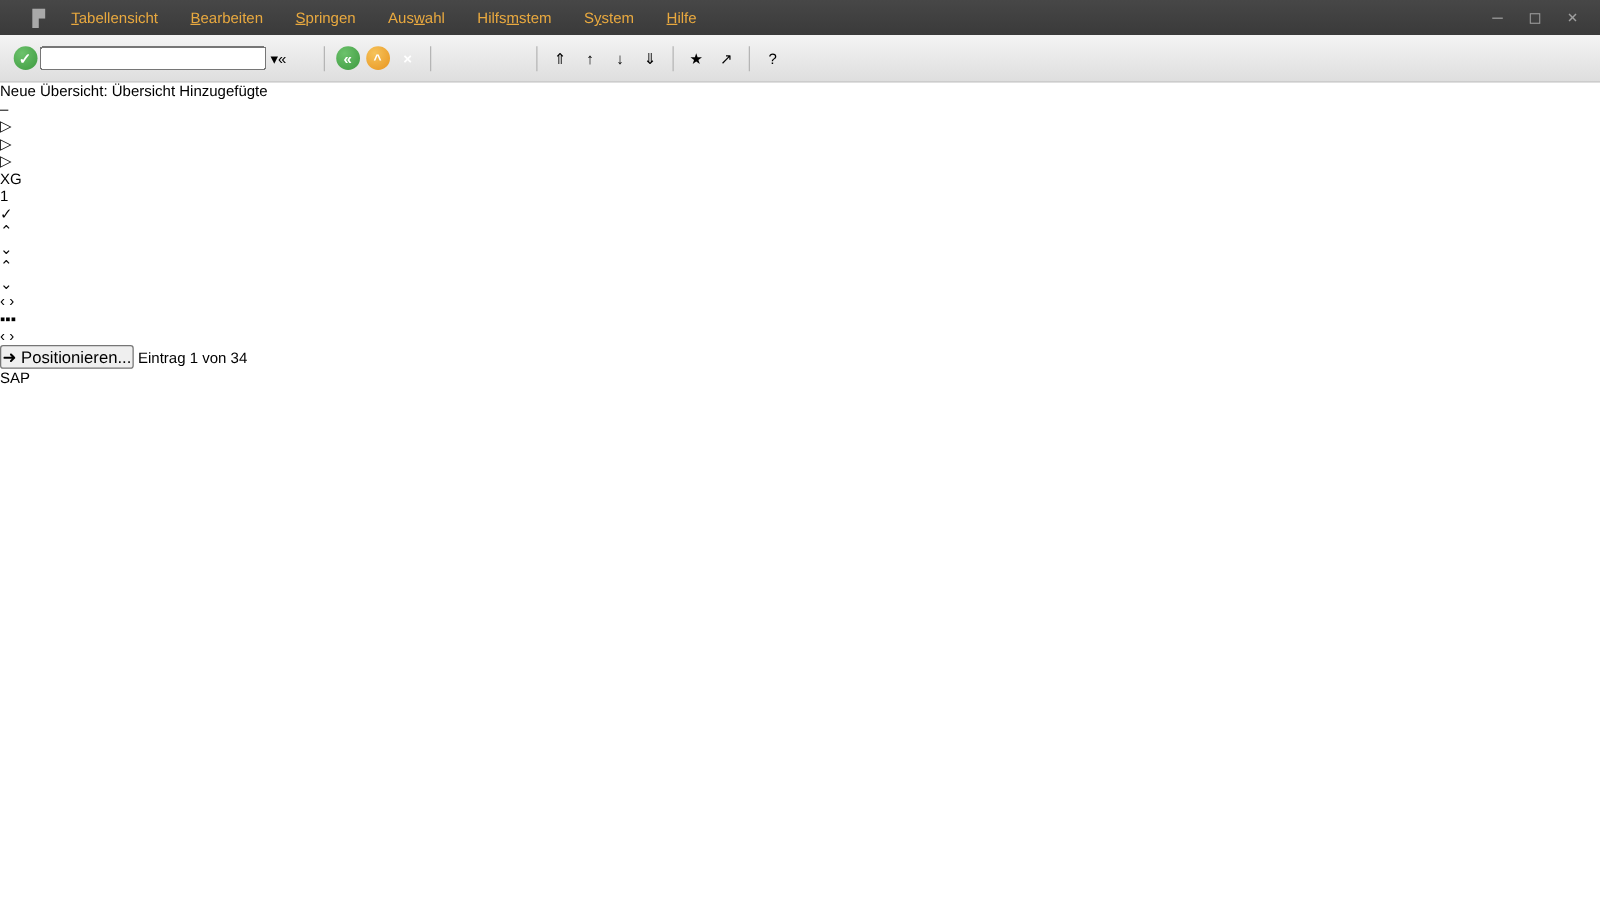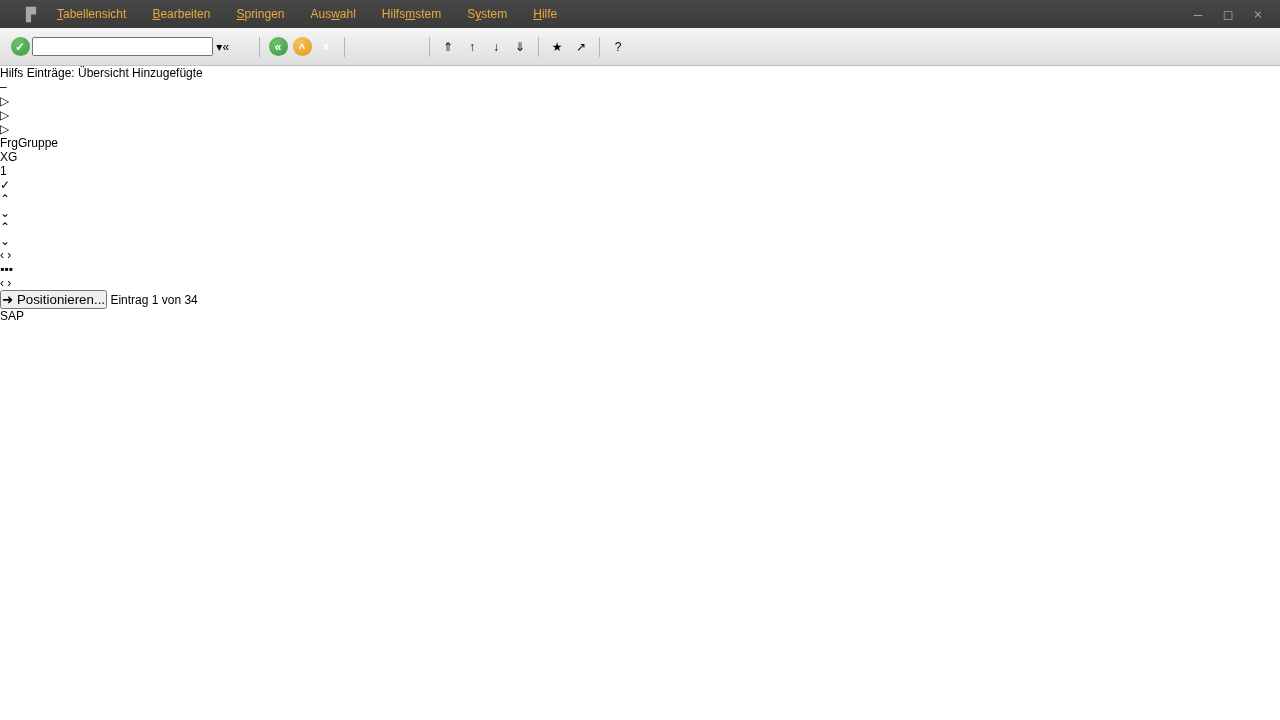--- a/index.html
+++ b/index.html
@@ -191,37 +191,36 @@
   <div class="tb-ico">
       <span class="helpcirc">?</span>
     </div>
   <div class="tb-ico">
       <span class="monitor"><i></i><i></i><i></i></span>
     </div>
 </div>
 <div class="bluebar"></div>
 
 <div class="titlestrip">
-  <span class="screen-title">Hilfs Einträge: Übersicht Hinzugefügte</span>
+  <span class="screen-title">Neue Übersicht: Übersicht Hinzugefügte</span>
 </div>
 
 <div class="appbar">
   <div class="app-ico"><span class="glasses"><span class="pencil"></span></span></div>
   <div class="app-ico"><span class="delrow"><span class="badge">–</span></span></div>
   <div class="app-ico"><span class="selpage full"><span class="cursor">▷</span></span></div>
   <div class="app-ico"><span class="selpage half"><span class="cursor">▷</span></span></div>
   <div class="app-ico"><span class="selpage none"><span class="cursor">▷</span></span></div>
 </div>
 
 <div class="tablewrap">
   <div class="tinner">
     <div class="tcols">
       <div class="thead">
         <div class="cell hc selcol"></div>
-      <div class="cell hc col0">FrgGruppe</div>
         </div>
       <div>
           <div class="trow">
             <div class="cell selcol"></div>
             <div class="cell col0 act">XG</div>
             <div class="cell col1 act">1</div>
             <div class="cell col2 act"><span class="cb on">✓</span></div>
           </div>
           <div class="trow">
             <div class="cell selcol"></div>

